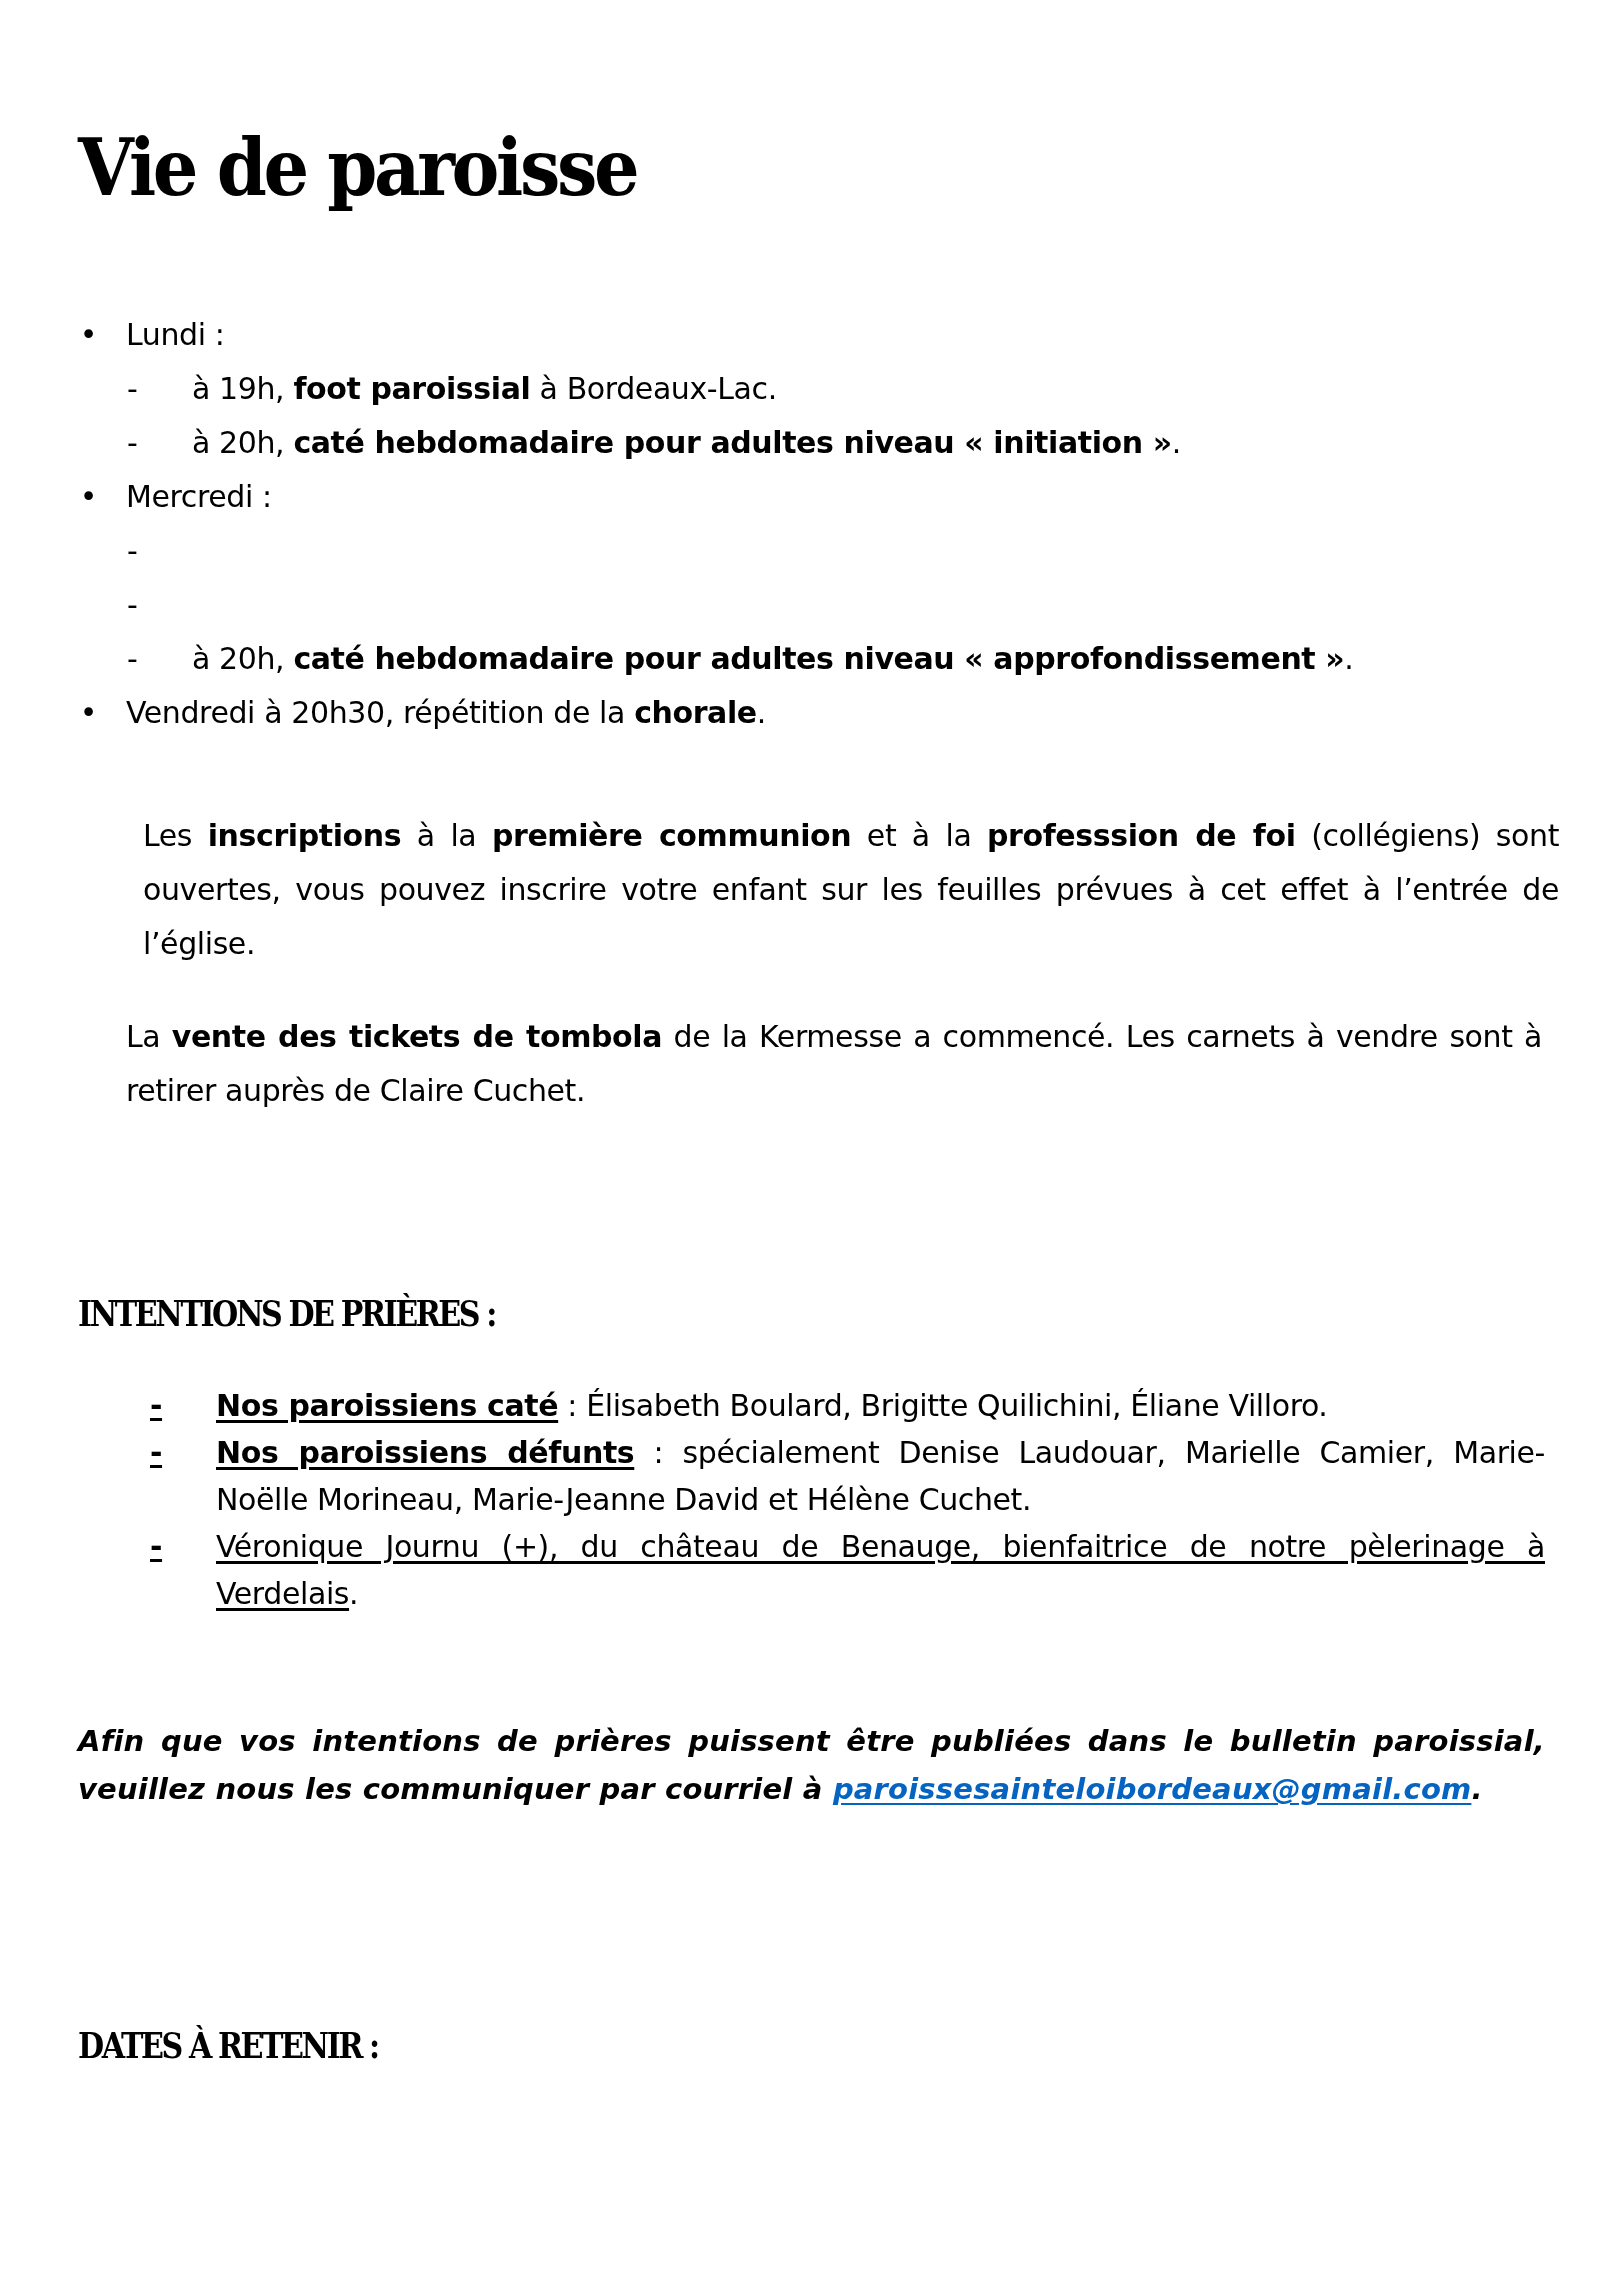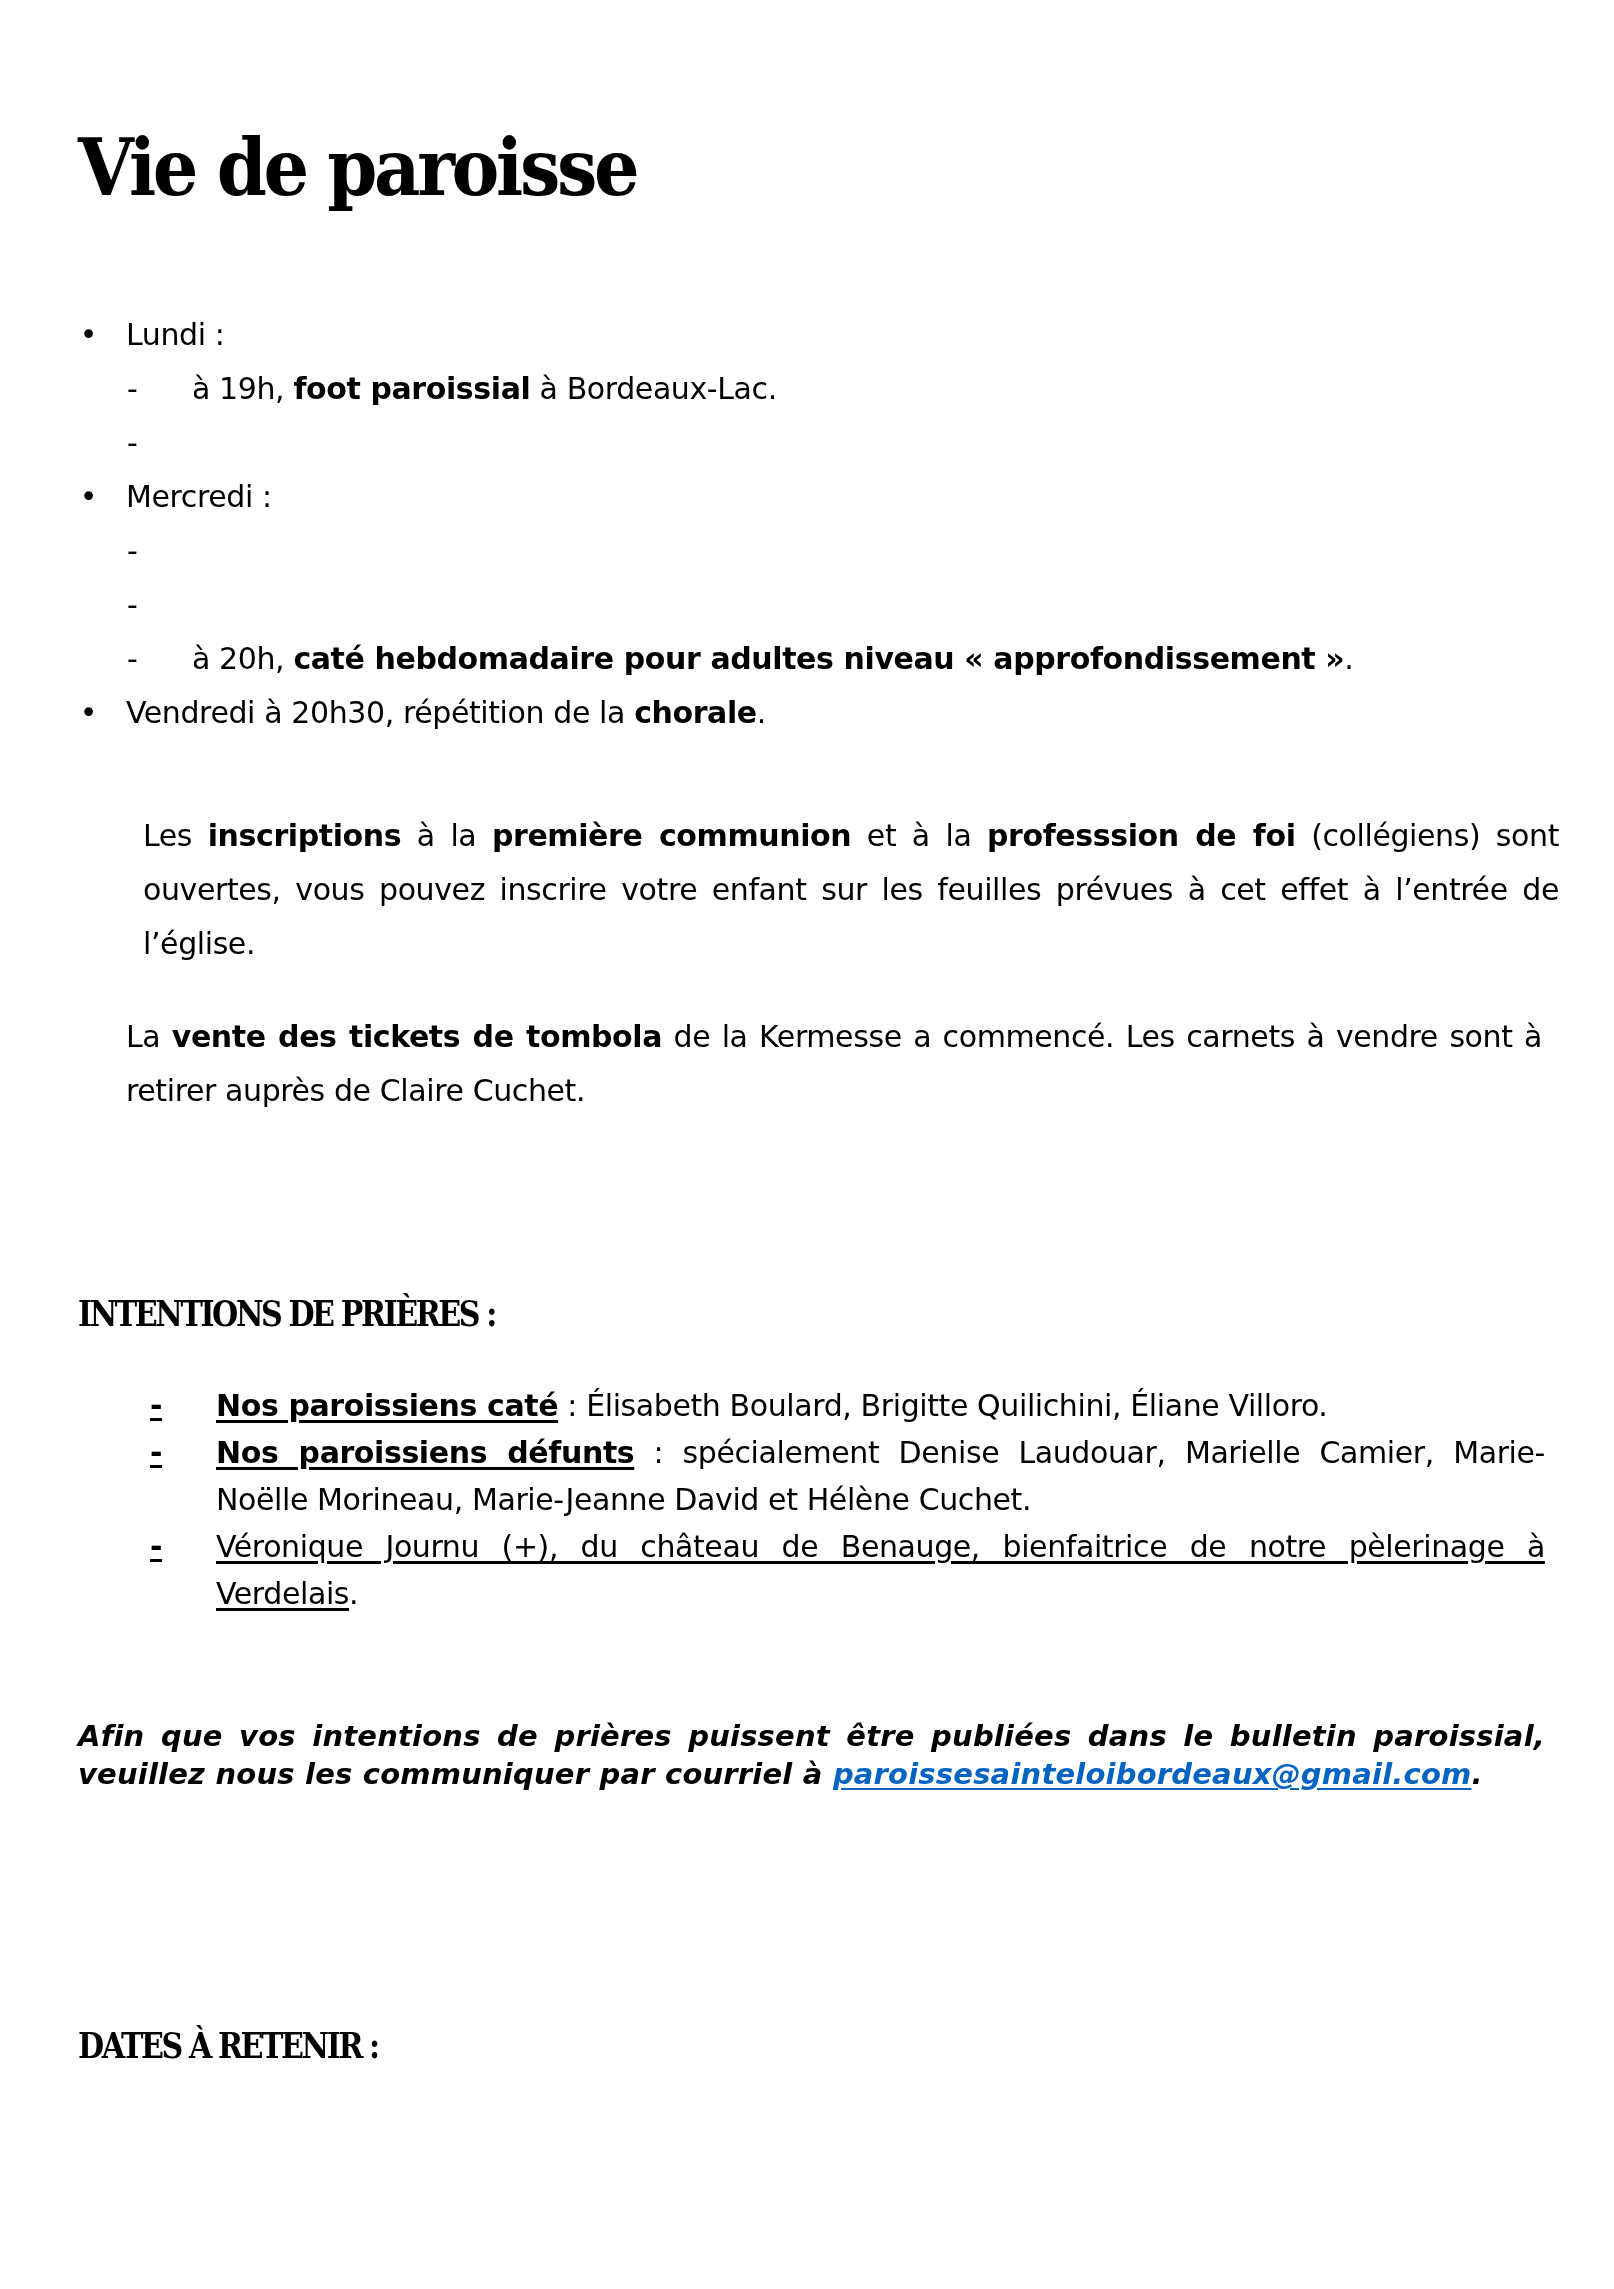--- a/index.html
+++ b/index.html
@@ -40,21 +40,21 @@
     .st1 { top: 1296px; }
     .st2 { top: 2028px; }
 
     .intentions { position: absolute; left: 78px; top: 1382px; width: 1467px; font-size: 30px; line-height: 47px; letter-spacing: -0.4px; }
     .int-item { position: relative; padding-left: 138px; text-align: justify; }
     .int-dash { position: absolute; left: 72px; top: 0; font-weight: bold; text-decoration: underline; }
     .u { text-decoration: underline; text-underline-offset: 3.7px; }
 
     .note {
       position: absolute; left: 78px; top: 1717px; width: 1467px;
-      font-size: 29px; line-height: 38px; font-style: italic; font-weight: bold;
+      font-size: 29px; line-height: 48px; font-style: italic; font-weight: bold;
       text-align: justify; letter-spacing: 0.2px;
     }
     .email { color: #0563c1; text-decoration: underline; text-underline-offset: 3.7px; }
 
     .dates {
       position: absolute; left: 78px; top: 2065px; width: 1467px;
       font-size: 30px; line-height: 43px; letter-spacing: -0.4px;
     }
     .red-u { color: #ee0000; text-decoration: underline; text-underline-offset: 3.7px; }
   </style>
@@ -69,20 +69,21 @@
     <div class="row">
       <span class="bullet">•</span>
       <span class="lvl1">Lundi :</span>
     </div>
     <div class="row">
       <span class="dash">-</span>
       <span class="lvl2"><span>à 19h, </span><b>foot paroissial</b><span> à Bordeaux-Lac.</span></span>
     </div>
     <div class="row">
       <span class="dash">-</span>
+      <span class="lvl2"><span>à 20h, </span><b>caté hebdomadaire pour adultes niveau « initiation »</b><span>.</span></span>
     </div>
 
     <div class="row">
       <span class="bullet">•</span>
       <span class="lvl1">Mercredi :</span>
     </div>
     <div class="row">
       <span class="dash">-</span>
     </div>
     <div class="row">

